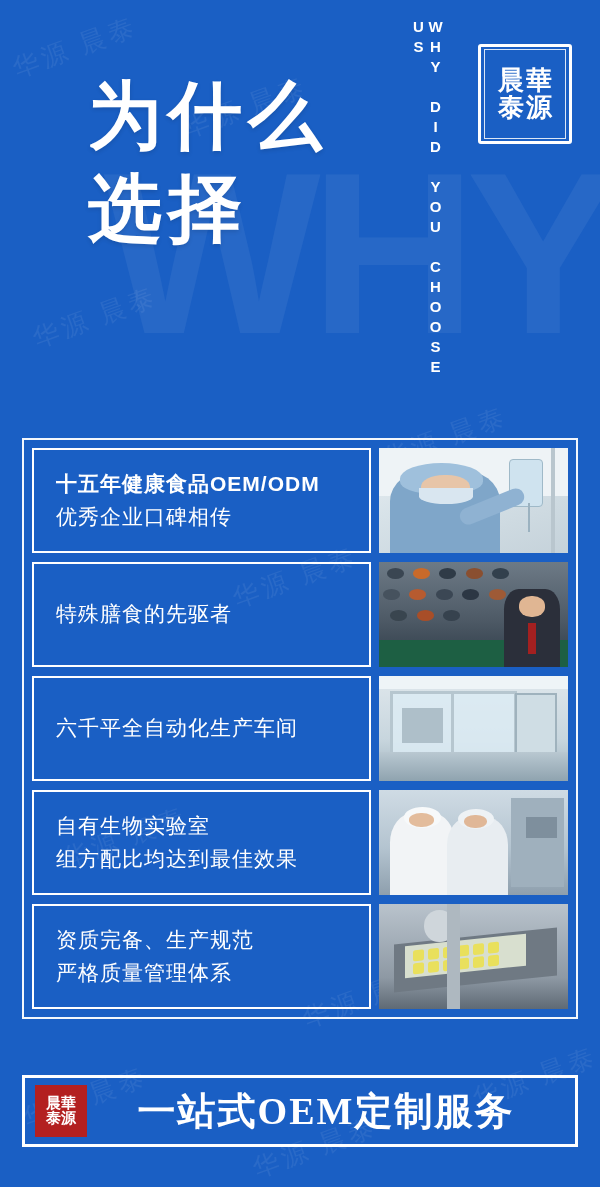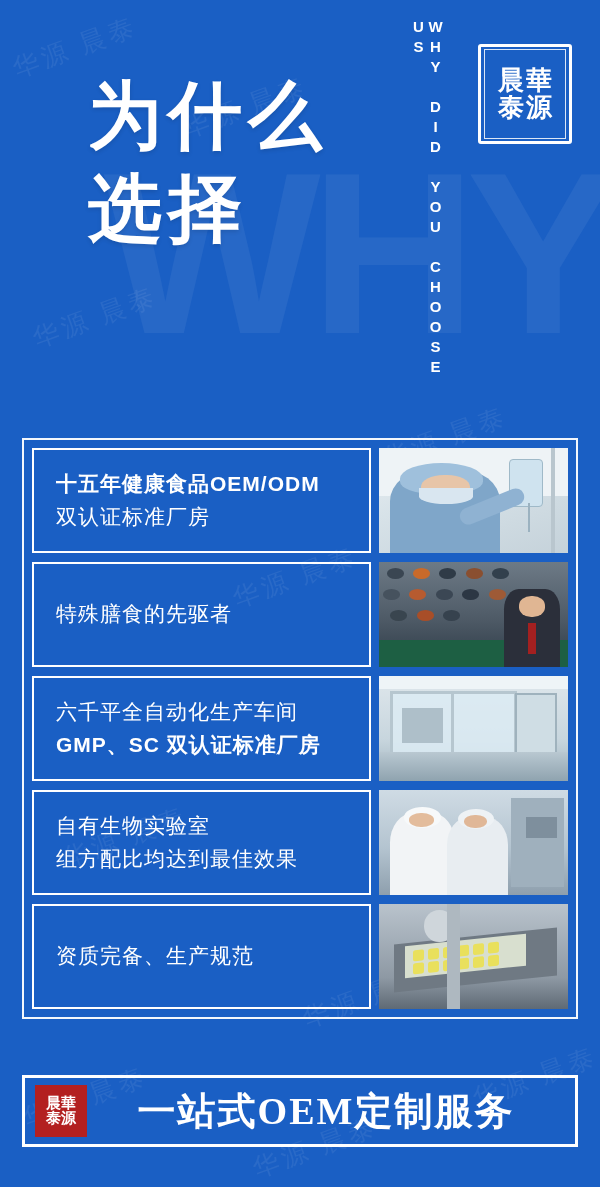--- a/index.html
+++ b/index.html
@@ -302,21 +302,21 @@
         </div>
       </div>
     </div>
   </div>
 
   <div class="panel">
 
     <div class="row">
       <div class="row-text">
         <div class="l1 bold">十五年健康食品OEM/ODM</div>
-        <div class="l2">双认证标准厂房</div>
+        <div class="l2">优秀企业口碑相传</div>
       </div>
       <div class="row-photo ph1">
         <div class="wall"></div>
           <div class="pole"></div>
           <div class="bag"></div>
         <div class="person"></div>
           <div class="cap"></div>
           <div class="face"></div>
         <div class="mask"></div>
           <div class="arm"></div>
@@ -351,21 +351,20 @@
         <div class="table"></div>
         <div class="speaker"></div>
           <div class="spkface"></div>
           <div class="tie"></div>
       </div>
     </div>
 
     <div class="row">
       <div class="row-text">
         <div class="l1">六千平全自动化生产车间</div>
-        <div class="l2 bold">GMP、SC 双认证标准厂房</div>
       </div>
       <div class="row-photo ph3">
         <div class="ceil"></div>
           <div class="glass"></div>
           <div class="mullion"></div>
         <div class="mach"></div>
           <div class="door"></div>
           <div class="floor"></div>
       </div>
     </div>
@@ -383,20 +382,21 @@
           <div class="p1f"></div>
         <div class="p2"></div>
           <div class="p2h"></div>
           <div class="p2f"></div>
       </div>
     </div>
 
     <div class="row">
       <div class="row-text">
         <div class="l1">资质完备、生产规范</div>
+        <div class="l2">严格质量管理体系</div>
       </div>
       <div class="row-photo ph5">
         <div class="belt"></div>
         <div class="sheet"></div>
         <div class="pillrow" style="left:18%; top:40%">
           <div class="pill"></div>
             <div class="pill"></div>
             <div class="pill"></div>
           <div class="pill"></div>
             <div class="pill"></div>

